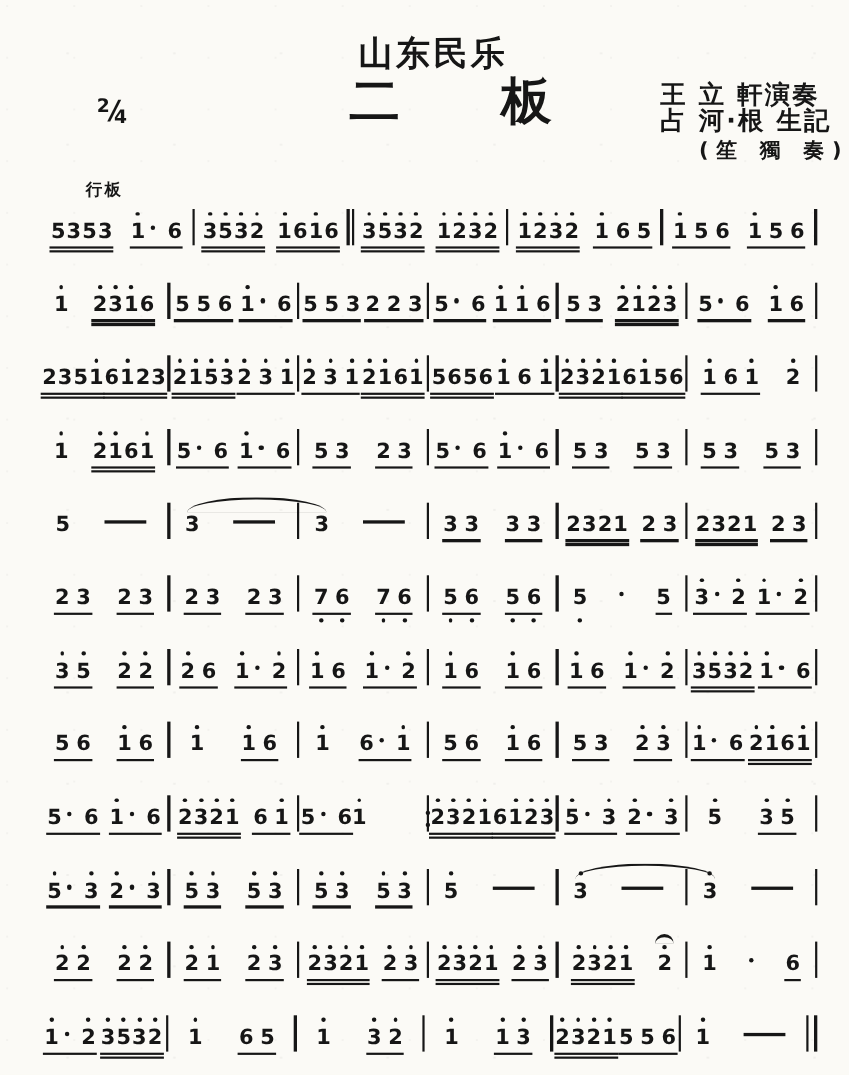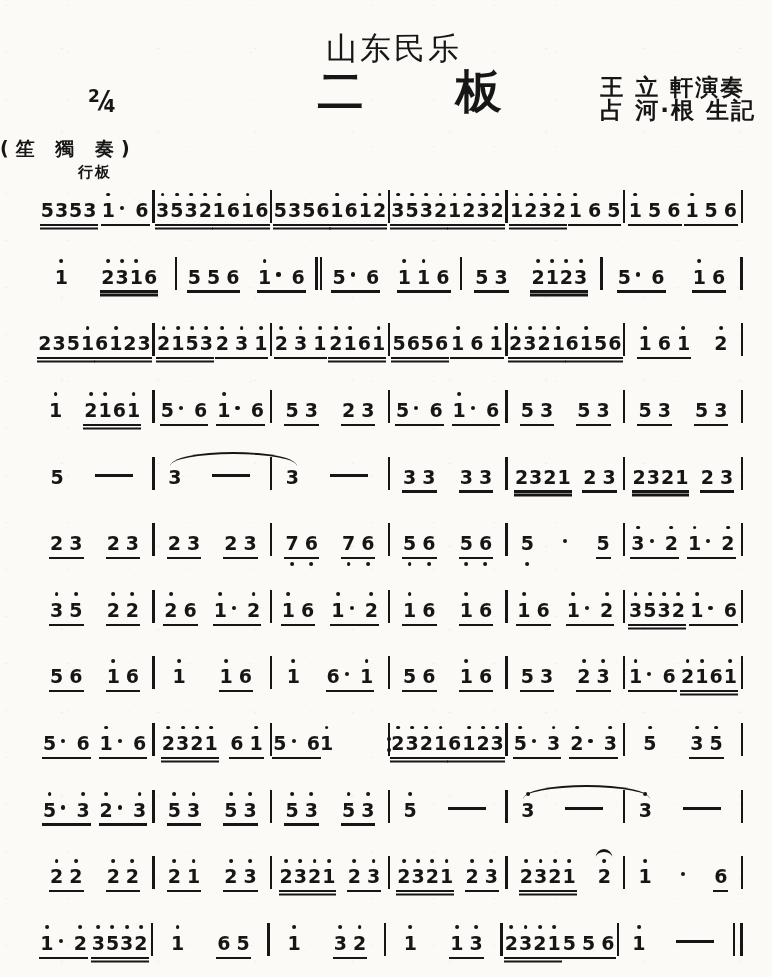--- a/index.html
+++ b/index.html
@@ -9,39 +9,39 @@
     width:772px; height:977px; position:relative; overflow:hidden;
     background:var(--paper);
     background-image:radial-gradient(rgba(0,0,0,0.045) 1px, transparent 1.2px),
                      radial-gradient(rgba(0,0,0,0.03) 1px, transparent 1.2px);
     background-size:97px 83px, 61px 47px;
     background-position:13px 7px, 37px 29px;
     font-family:"DejaVu Sans", sans-serif; color:var(--ink);
   }
   .genre-title {
     position:absolute; top:28px; left:16px; right:0; text-align:center;
-    font-size:31px; font-weight:normal; letter-spacing:3px;
+    font-size:31px; font-weight:bold; letter-spacing:3px;
   }
   .piece-title {
     position:absolute; top:66px; left:0; right:0; text-align:center;
     font-size:46px; font-weight:bold; line-height:50px;padding-left:47px;
   }
   .time-sig {
     position:absolute; left:60px; top:86px; font-weight:bold; width:60px;margin-left:28px;
   }
   .time-sig .num { font-size:17px; position:relative; top:-6px; }
   .time-sig .slash { font-size:24px; font-style:italic; font-weight:bold; letter-spacing:-2px; }
   .time-sig .den { font-size:17px; position:relative; top:4px; left:-3px; }
   .credits {
     position:absolute; right:16px; top:76px; text-align:left;
     font-size:23px; font-weight:bold; line-height:23px; letter-spacing:2px;
     font-family:"DejaVu Sans", sans-serif;
   }
   .subtitle {
-    position:absolute; top:136px; left:0; right:0; text-align:left;
+    position:absolute; top:124px; left:0; right:0; text-align:right;
     font-size:19px; font-weight:bold; letter-spacing:7px;
   }
   .tempo {
     position:absolute; left:78px; top:163px; font-size:15px; font-weight:bold; letter-spacing:2px;
   }
   .score {
     position:absolute; left:38px; right:28px; top:186px; bottom:16px;
     display:flex; flex-direction:column; justify-content:space-between;gap:10px;
   }
   .score-line { position:relative; display:flex; align-items:flex-end; height:42px; }
@@ -106,24 +106,20 @@
       <div class="measure">
         <div class="cell u2"><span class="notes"><span class="tk">5</span><span class="tk">3</span><span class="tk">5</span><span class="tk">3</span></span></div>
         <div class="cell u1"><span class="notes"><span class="tk hi">1</span><span class="tk aug"></span><span class="tk">6</span></span></div>
       </div>
       <div class="barline"></div>
       <div class="measure">
         <div class="cell u2"><span class="notes"><span class="tk hi">3</span><span class="tk hi">5</span><span class="tk hi">3</span><span class="tk hi">2</span></span></div>
         <div class="cell u2"><span class="notes"><span class="tk hi">1</span><span class="tk">6</span><span class="tk hi">1</span><span class="tk">6</span></span></div>
       </div>
       <div class="barline"></div>
-      <div class="measure">
-        <div class="cell u2"><span class="notes"><span class="tk">5</span><span class="tk">3</span><span class="tk">5</span><span class="tk">6</span></span></div>
-        <div class="cell u2"><span class="notes"><span class="tk hi">1</span><span class="tk">6</span><span class="tk hi">1</span><span class="tk hi">2</span></span></div>
-      </div>
       <div class="barline"></div>
       <div class="measure">
         <div class="cell u2"><span class="notes"><span class="tk hi">3</span><span class="tk hi">5</span><span class="tk hi">3</span><span class="tk hi">2</span></span></div>
         <div class="cell u2"><span class="notes"><span class="tk hi">1</span><span class="tk hi">2</span><span class="tk hi">3</span><span class="tk hi">2</span></span></div>
       </div>
       <div class="barline"></div>
       <div class="measure">
         <div class="cell u2"><span class="notes"><span class="tk hi">1</span><span class="tk hi">2</span><span class="tk hi">3</span><span class="tk hi">2</span></span></div>
         <div class="cell u1"><span class="notes"><span class="tk hi">1</span><span class="tk">6</span><span class="tk">5</span></span></div>
       </div>
@@ -138,20 +134,24 @@
       <div class="measure">
         <div class="cell u0"><span class="notes"><span class="tk hi">1</span></span></div>
         <div class="cell u2"><span class="notes"><span class="tk hi">2</span><span class="tk hi">3</span><span class="tk hi">1</span><span class="tk">6</span></span></div>
       </div>
       <div class="barline"></div>
       <div class="measure">
         <div class="cell u1"><span class="notes"><span class="tk">5</span><span class="tk">5</span><span class="tk">6</span></span></div>
         <div class="cell u1"><span class="notes"><span class="tk hi">1</span><span class="tk aug"></span><span class="tk">6</span></span></div>
       </div>
       <div class="barline"></div>
+      <div class="measure">
+        <div class="cell u1"><span class="notes"><span class="tk">5</span><span class="tk">5</span><span class="tk">3</span></span></div>
+        <div class="cell u1"><span class="notes"><span class="tk">2</span><span class="tk">2</span><span class="tk">3</span></span></div>
+      </div>
       <div class="barline"></div>
       <div class="measure">
         <div class="cell u1"><span class="notes"><span class="tk">5</span><span class="tk aug"></span><span class="tk">6</span></span></div>
         <div class="cell u1"><span class="notes"><span class="tk hi">1</span><span class="tk hi">1</span><span class="tk">6</span></span></div>
       </div>
       <div class="barline"></div>
       <div class="measure">
         <div class="cell u1"><span class="notes"><span class="tk">5</span><span class="tk">3</span></span></div>
         <div class="cell u2"><span class="notes"><span class="tk hi">2</span><span class="tk hi">1</span><span class="tk hi">2</span><span class="tk hi">3</span></span></div>
       </div>

